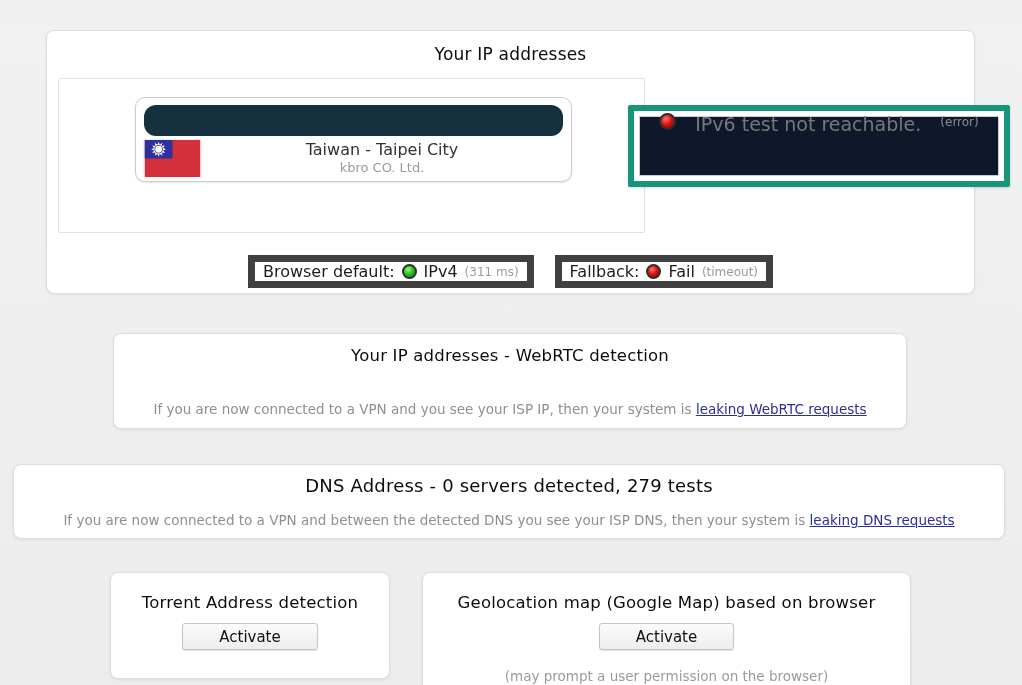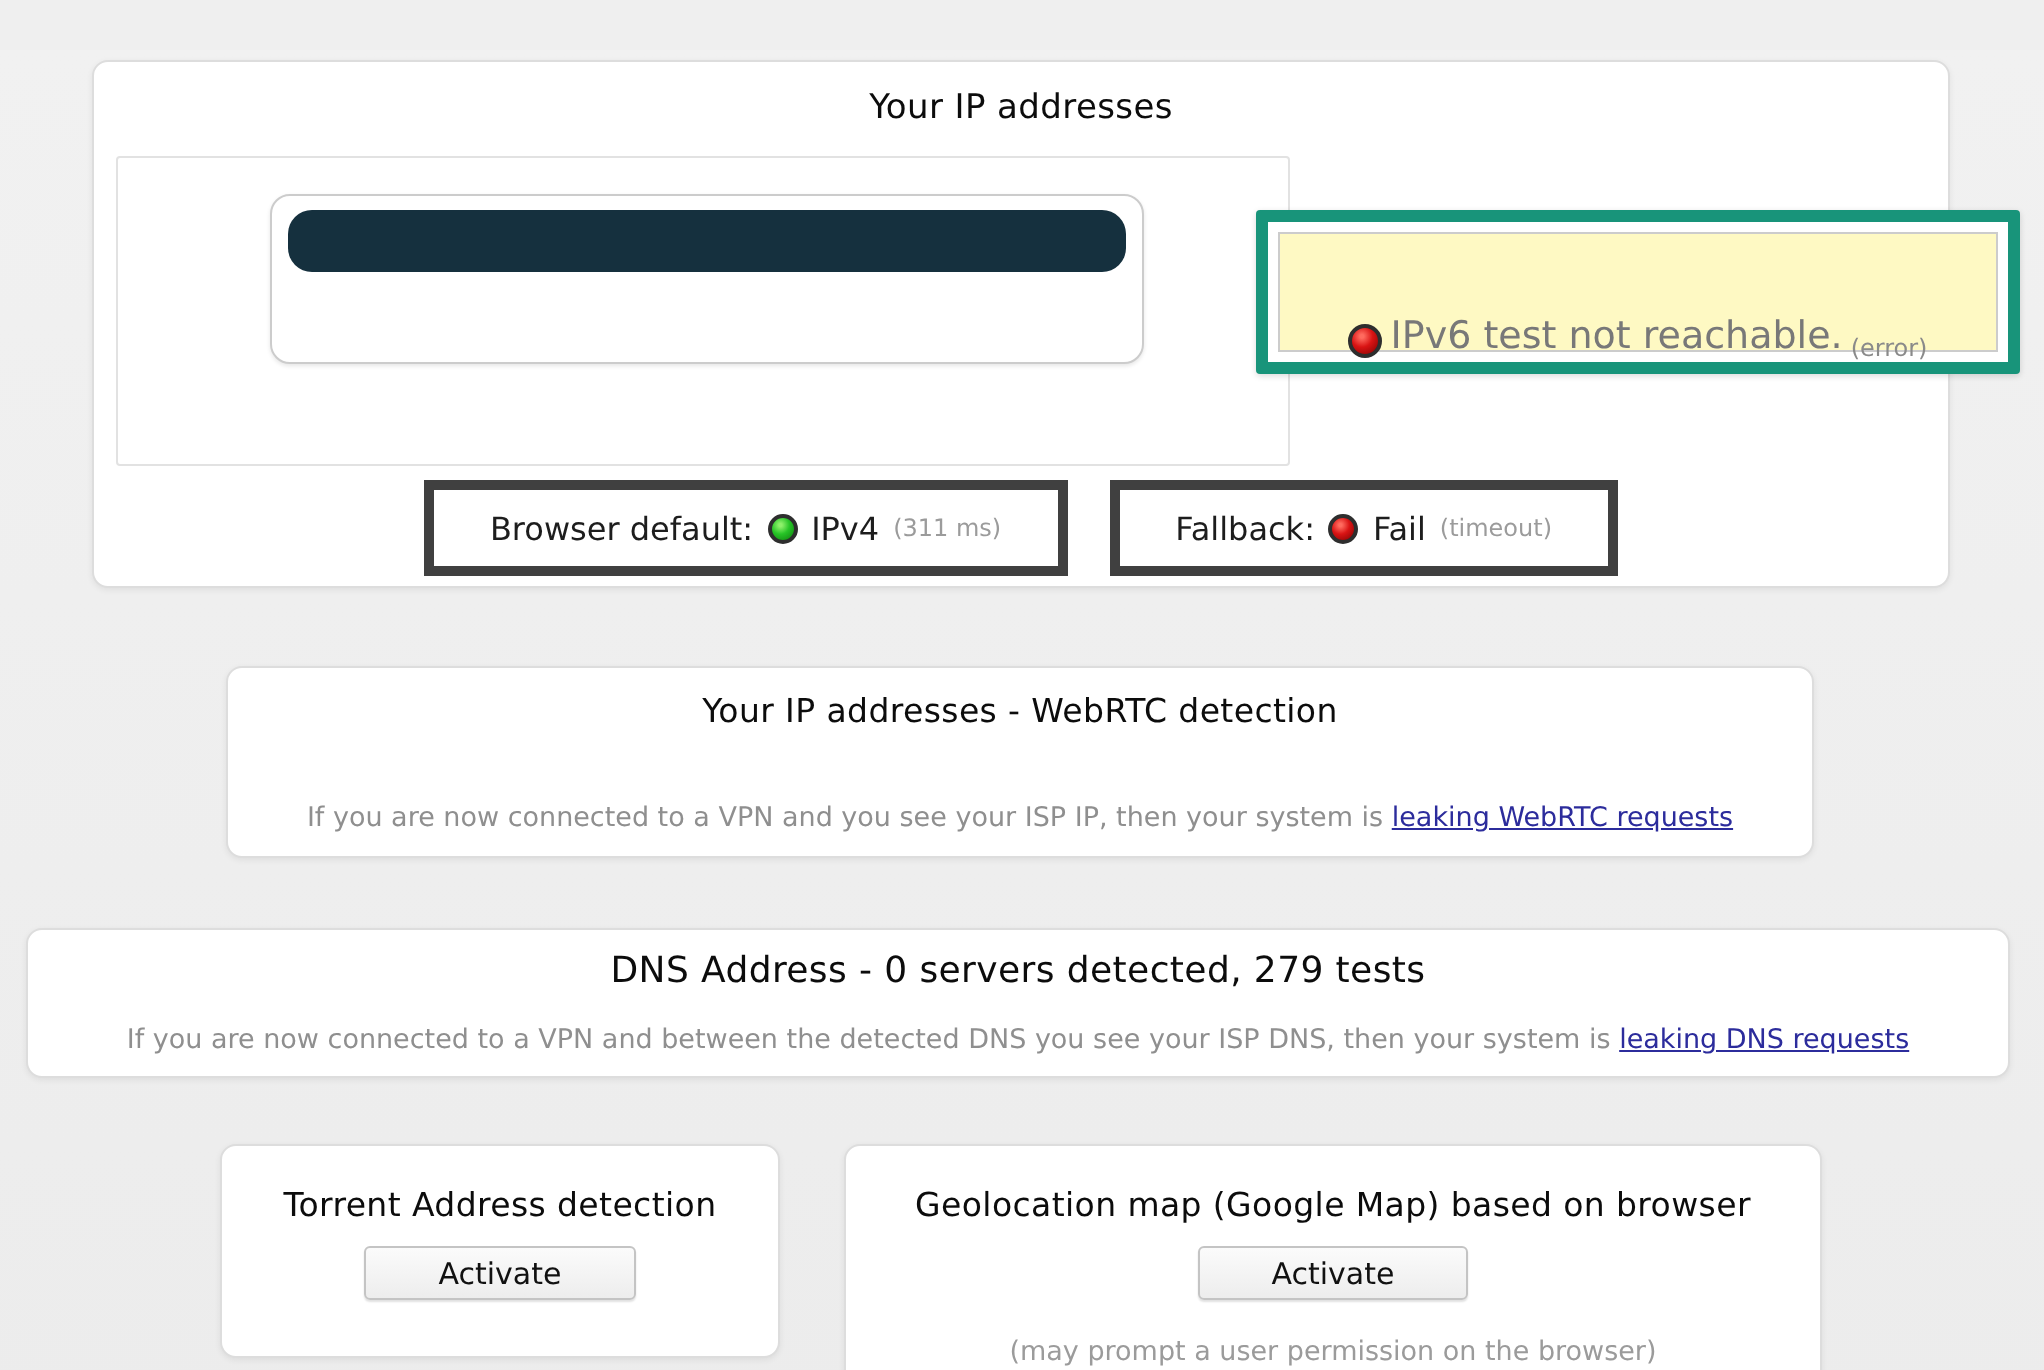--- a/index.html
+++ b/index.html
@@ -77,27 +77,27 @@
     left: 628px; top: 80px;
     width: 382px; height: 82px;
     background: #18947a;
     border-radius: 2px;
     z-index: 5;
     padding: 7px;
     box-shadow: 0 1px 3px rgba(0,0,0,0.15);
   }
   #ipv6-inner {
     width: 100%; height: 100%;
-    background: #fef9c3;
+    background: #0f172a;
     border: 1px solid #c9c9c9;
     outline: 2px solid #fff;
     outline-offset: -1px;
     box-shadow: inset 0 0 0 3px #fff, inset 0 0 0 4px #ccc;
-    display: flex; align-items: flex-end; justify-content: center;
-    gap: 4px;
+    display: flex; align-items: flex-start; justify-content: center;
+    gap: 19px;
   }
   #ipv6-status { font-size: 19px; color: #787878; }
   #ipv6-detail { font-size: 12px; color: #8a8a8a; position: relative; top: 2px; }
 
   
   .led {
     display: inline-block;
     border-radius: 50%;
     border: 2px solid #2e2e2e;
     flex: 0 0 auto;
@@ -109,24 +109,24 @@
   .led-15 { width: 15px; height: 15px; }
 
   
   #conn-row {
     position: absolute;
     left: 0; right: 0; bottom: 5px;
     display: flex; justify-content: center; gap: 21px;
   }
   .conn-box {
     background: #fff;
-    border: 5px solid #404040;
-    height: 48px;
+    border: 7px solid #404040;
+    height: 33px;
     display: flex; align-items: center;
-    padding: 0 28px;
+    padding: 0 8px;
     gap: 7px;
   }
   .conn-label { font-size: 16px; color: #1d1d1d; }
   .conn-value { font-size: 16px; color: #1d1d1d; }
   .conn-detail { font-size: 12px; color: #9b9b9b; }
 
   
   #webrtc-panel { left: 113px; top: 308px; width: 794px; height: 96px; }
   #webrtc-panel .panel-title { margin-top: 12px; font-size: 16.5px; }
   .panel-body {
@@ -173,20 +173,33 @@
 <body>
 
 <div id="stage">
 
   <div class="panel" id="ip-panel">
     <div class="panel-title">Your IP addresses</div>
 
     <div id="ip-results-box">
       <div id="ip-card">
         <div id="redacted-ip"></div>
+        <div id="ip-card-bottom">
+          <svg id="flag" viewBox="0 0 60 40" xmlns="http://www.w3.org/2000/svg">
+            <rect width="60" height="40" fill="#d3303c"></rect>
+            <rect width="30" height="20" fill="#2d319c"></rect>
+            <polygon fill="#fff" points="23,10 19.83,8.71 21.93,6 18.54,6.46 19,3.07 16.29,5.17 15,2 13.71,5.17 11,3.07 11.46,6.46 8.07,6 10.17,8.71 7,10 10.17,11.29 8.07,14 11.46,13.54 11,16.93 13.71,14.83 15,18 16.29,14.83 19,16.93 18.54,13.54 21.93,14 19.83,11.29"></polygon>
+            <circle cx="15" cy="10" r="4.6" fill="#2d319c"></circle>
+            <circle cx="15" cy="10" r="3.7" fill="#fff"></circle>
+          </svg>
+          <div id="geo-text">
+            <div id="geo-location">Taiwan - Taipei City</div>
+            <div id="geo-isp">kbro CO. Ltd.</div>
+          </div>
+        </div>
       </div>
     </div>
 
     <div id="conn-row">
       <div class="conn-box">
         <span class="conn-label">Browser default:</span>
         <span class="led green led-15"></span>
         <span class="conn-value">IPv4</span>
         <span class="conn-detail">(311 ms)</span>
       </div>

